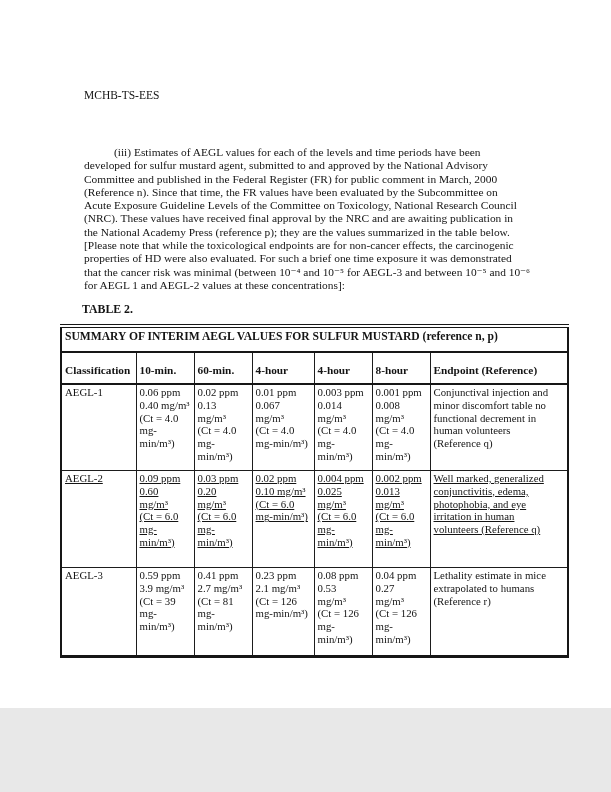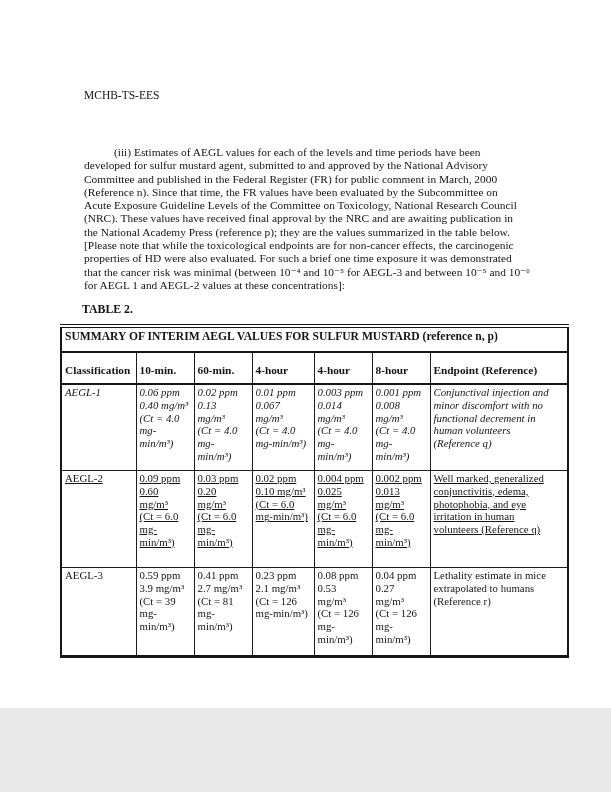--- a/index.html
+++ b/index.html
@@ -82,21 +82,21 @@
     padding-top: 3px;
     border-bottom: 2px solid #161616;
   }
   tr.colhead-row th {
     font-weight: bold;
     font-size: 11.3px;
     height: 19px;
     padding-top: 11px;
     border-bottom: 2px solid #161616;
   }
-  tr.row-aegl1 td { height: 84px; font-style: italic; }
+  tr.row-aegl1 td { height: 84px; }
   tr.row-aegl2 td { height: 95px; text-decoration: underline; }
   tr.row-aegl3 td { height: 86px; font-family: Liberation Serif, serif; }
   .page-number {
     position: absolute;
     left: 0;
     top: 750px;
     width: 611px;
     text-align: center;
     font-size: 11.5px;
   }
@@ -171,21 +171,21 @@
 (Ct = 4.0
 mg-
 min/m³)</td>
         <td>0.001 ppm
 0.008
 mg/m³
 (Ct = 4.0
 mg-
 min/m³)</td>
         <td>Conjunctival injection and
-minor discomfort with no
+minor discomfort table no
 functional decrement in
 human volunteers
 (Reference q)</td>
       </tr>
       <tr class="row-aegl2">
         <td>AEGL-2</td>
         <td>0.09 ppm
 0.60
 mg/m³
 (Ct = 6.0

